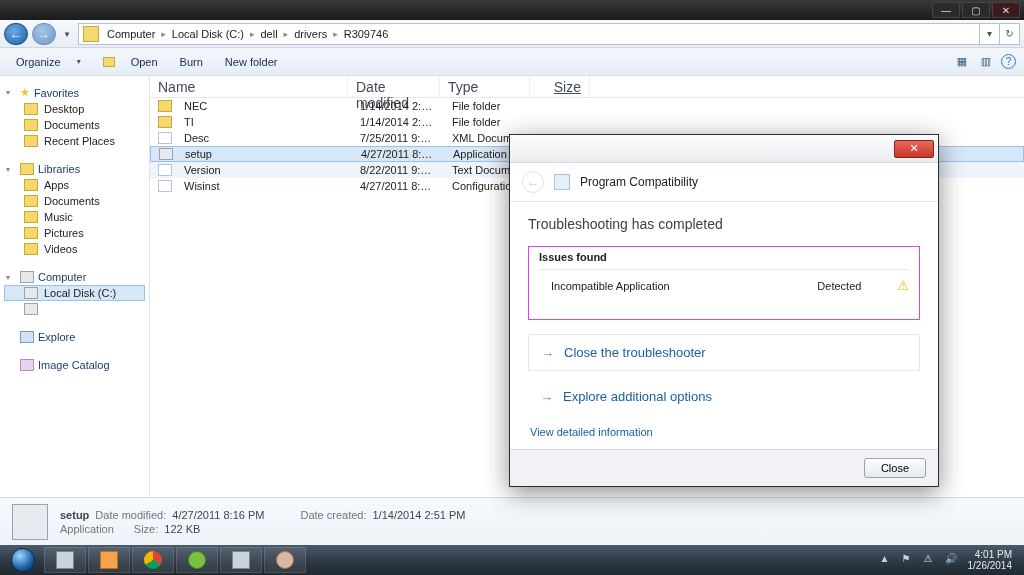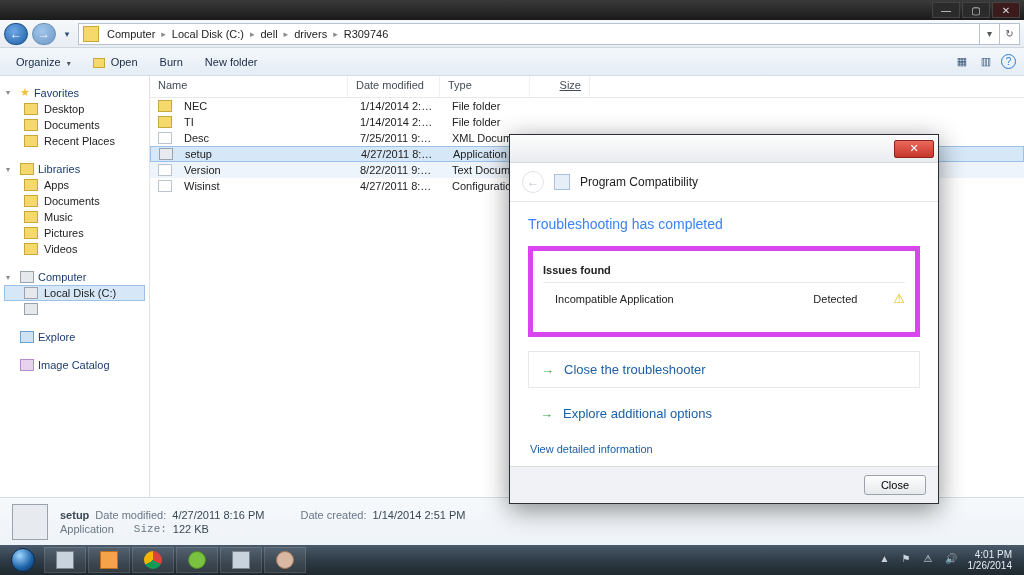--- a/index.html
+++ b/index.html
@@ -24,21 +24,21 @@
 .breadcrumb .seg { padding:0 4px; }
 .breadcrumb .sep { color:#888; font-size:9px; padding:0 2px; }
 .bcend { display:flex; margin-left:auto; }
 .bcend .dd, .bcend .rf { width:20px; height:20px; border-left:1px solid #b5c2d1; display:flex; align-items:center; justify-content:center; color:#555; font-size:10px; }
 .searchbox { width:180px; height:22px; border:1px solid #b5c2d1; background:#fff; display:flex; align-items:center; }
 .searchbox input { flex:1; border:0; font-size:11px; font-style:italic; color:#888; padding:0 4px; outline:none; }
 .searchbox .sicon { width:18px; color:#555; font-size:11px; text-align:center; }
 
 
 .toolbar { height:28px; background: linear-gradient(#f4f8fc,#e4ecf5); border-bottom:1px solid #d7dde4; display:flex; align-items:center; padding:0 8px; font-size:11px; color:#1a2b44; gap:6px; }
-.toolbar .tbitem { padding:3px 8px; display:flex; align-items:flex-end; gap:6px; }
+.toolbar .tbitem { padding:3px 8px; display:flex; align-items:center; gap:16px; }
 .toolbar .tbitem .dd { font-size:8px; color:#555; }
 .toolbar .spacer { flex:1; }
 .toolbar .ticon { width:18px; height:18px; display:flex; align-items:center; justify-content:center; color:#3a5a7c; }
 .toolbar .ticon.help { color:#2e7ad1; border:1px solid #2e7ad1; border-radius:50%; font-size:10px; width:15px; height:15px; }
 
 
 .body { flex:1; display:flex; min-height:0; }
 .navpane { width:150px; border-right:1px solid #e0e4e9; padding:8px 4px; font-size:11px; color:#222; overflow:hidden; }
 .navgroup { margin-bottom:12px; }
 .navhead { display:flex; align-items:center; gap:4px; padding:2px 2px; color:#1c3d6e; }
@@ -46,21 +46,21 @@
 .navitem { display:flex; align-items:center; gap:6px; padding:2px 2px 2px 20px; }
 .navitem.sel { background:#d6e7f7; border:1px solid #9ac2e8; padding:1px 1px 1px 19px; }
 .nicon { width:14px; height:12px; background:#f6d96c; border:1px solid #c8a73c; display:inline-block; }
 .nicon.drive { background:#e6e9ec; border-color:#9aa3ad; }
 .nicon.net { background:#cfe2f3; border-color:#6fa0cc; }
 .nicon.img { background:#e8d3ee; border-color:#b88ac9; }
 .navchev { font-size:8px; color:#888; width:10px; display:inline-block; }
 
 
 .files { flex:1; display:flex; flex-direction:column; }
-.cols { display:flex; border-bottom:1px solid #e6e9ed; height:22px; font-size:11px; color:#424b56; }
+.cols { display:flex; border-bottom:1px solid #e6e9ed; height:22px; font-size:14px; color:#424b56; }
 .cols .c { padding:3px 8px; border-right:1px solid #eef0f3; }
 .c-name{width:198px;} .c-date{width:92px;} .c-type{width:90px;} .c-size{width:60px; text-align:right;text-decoration:underline;}
 .rows { flex:1; }
 .row { display:flex; font-size:11px; color:#222; height:16px; align-items:center; }
 .row.sel { background:#d6e7f7; border:1px solid #9ac2e8; height:16px; }
 .row.hov { background:#eef4fb; }
 .row .c { padding:0 8px; overflow:hidden; white-space:nowrap; text-overflow:ellipsis; }
 .row .ic { width:14px; height:12px; margin-left:8px; margin-right:4px; background:#f6d96c; border:1px solid #c8a73c; }
 .row .ic.file { background:#fff; border-color:#bcc5ce; }
 .row .ic.app { background:#e7ebf0; border-color:#9aa3ad; }
@@ -74,22 +74,22 @@
 .details .lbl { color:#6b7785; }
 
 
 .dialog { position:absolute; left:509px; top:114px; width:430px; background:#fff; border:1px solid #2a2f36; box-shadow:0 6px 24px rgba(0,0,0,.45); font-size:12px; color:#222; }
 .dialog .dtitle { height:28px; background:linear-gradient(#fdfdfd,#e9ecef); display:flex; align-items:center; justify-content:flex-end; padding:0 4px; border-bottom:1px solid #d3d8de; }
 .dialog .dtitle .dclose { width:40px; height:18px; background:linear-gradient(#e86a5c,#c8362a); border:1px solid #8c241b; border-radius:2px; color:#fff; display:flex; align-items:center; justify-content:center; font-size:11px; }
 .dialog .dhead { display:flex; align-items:center; gap:10px; padding:8px 12px; border-bottom:1px solid #e4e8ec; }
 .dialog .dhead .back { width:22px; height:22px; border:1px solid #c9d0d8; border-radius:50%; display:flex; align-items:center; justify-content:center; color:#8893a0; font-size:12px; opacity:.6; }
 .dialog .dhead .dicon { width:16px; height:16px; background:#e6eef7; border:1px solid #a9c1da; }
 .dialog .dbody { padding:14px 18px 10px; }
-.dialog h2 { font-size:14px; font-weight:normal; color:#3b82f6; margin-bottom:14px; }
-.dialog .box { border:5px solid #d946ef; padding:13px 10px 24px; margin-bottom:14px; }
+.dialog h2 { font-size:14px; font-weight:normal; color:#404040; margin-bottom:14px; }
+.dialog .box { border:1px solid #d946ef; padding:4px 10px 24px; margin-bottom:14px; }
 .dialog .box .bh { font-weight:bold; font-size:11px; padding-bottom:6px; border-bottom:1px solid #e8ebef; margin-bottom:6px; }
 .dialog .brow { display:flex; align-items:center; font-size:11px; padding:2px 0 2px 12px; }
 .dialog .brow .bname{flex:1;} .dialog .brow .bstat{width:80px;} .dialog .brow .warn{ color:#e6b800; font-size:13px;}
 .dialog .opt { border:1px solid #e4e8ec; padding:10px 12px; margin-bottom:8px; display:flex; align-items:center; gap:10px; font-size:13px; color:#1b5fa6; }
 .dialog .opt .arrow { color:#3aa23a; font-weight:bold; }
 .dialog .link { color:#1b5fa6; font-size:11px; padding:4px 0 0 2px; display:inline-block; }
 .dialog .dfoot { background:#f0f2f5; border-top:1px solid #d9dde2; padding:8px 12px; display:flex; justify-content:flex-end; }
 .dialog .dfoot button { padding:3px 16px; font-size:11px; background:linear-gradient(#fdfdfd,#e6e9ec); border:1px solid #9aa3ad; border-radius:3px; }
 
 
@@ -293,21 +293,21 @@
     <div class="meta">
       <div class="row2">
           <b>setup</b>
         <span class="lbl">Date modified:</span>
           <span>4/27/2011 8:16 PM</span>
         <span class="lbl" style="margin-left:30px;">Date created:</span>
           <span>1/14/2014 2:51 PM</span>
       </div>
       <div class="row2">
           <span class="lbl">Application</span>
-        <span class="lbl" style="margin-left:14px;font-family:Liberation Mono, monospace;">Size:</span>
+        <span class="lbl" style="margin-left:14px;">Size:</span>
           <span>122 KB</span>
       </div>
     </div>
   </div>
 
   <div class="dialog">
     <div class="dtitle">
       <div class="dclose">✕</div>
     </div>
     <div class="dhead">

